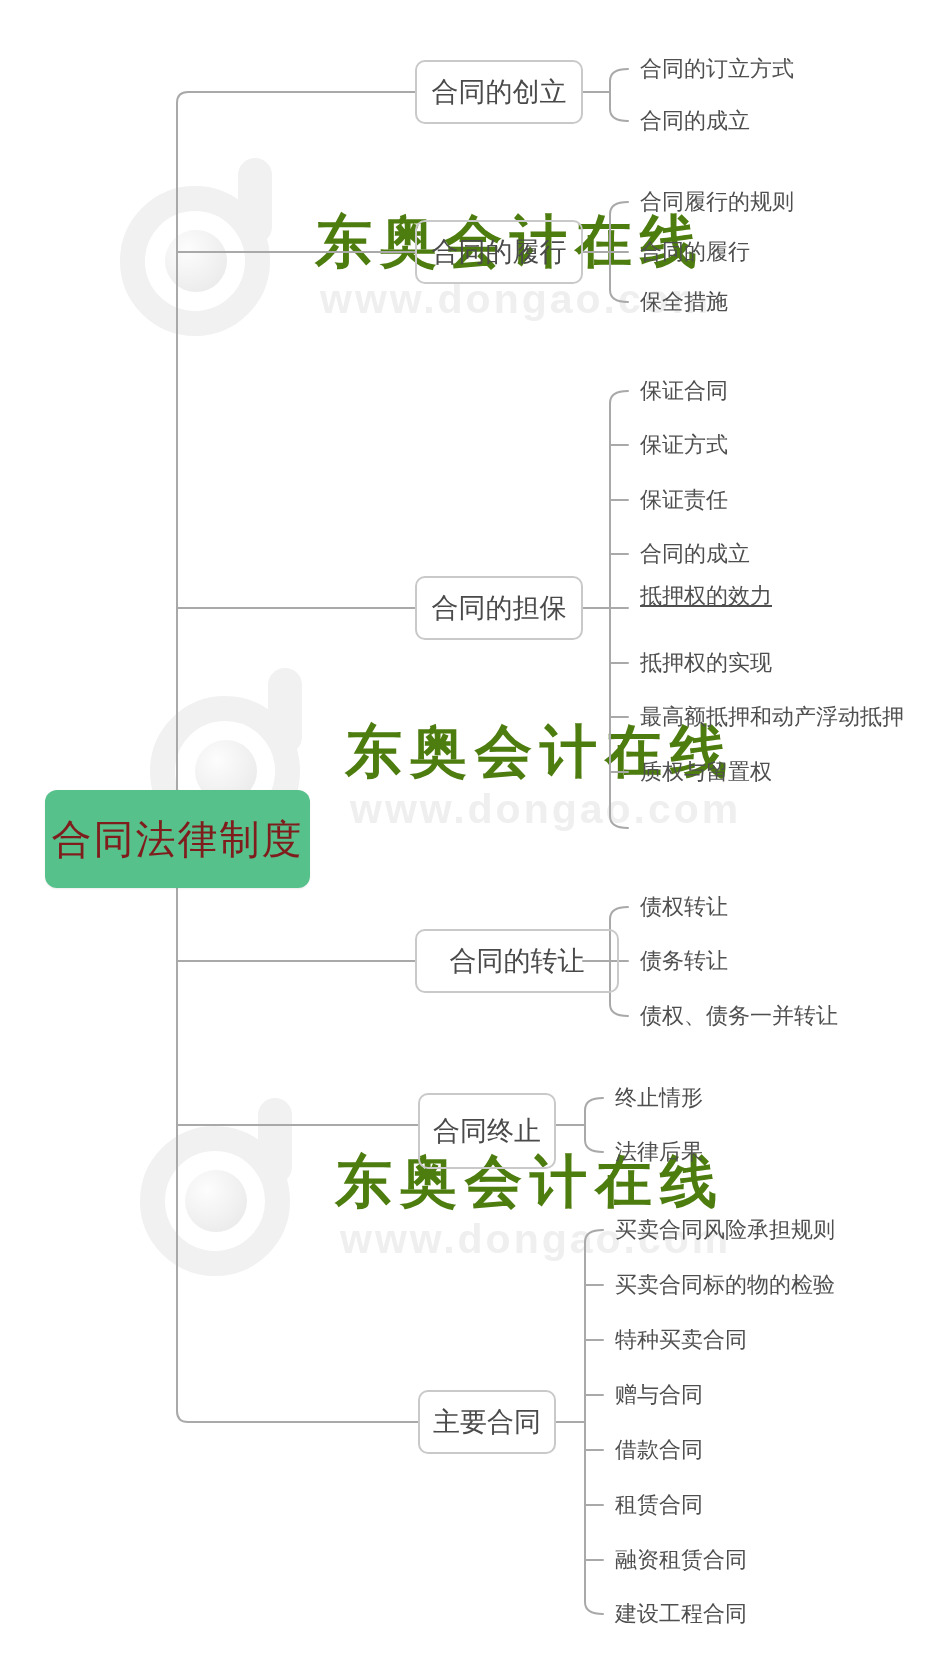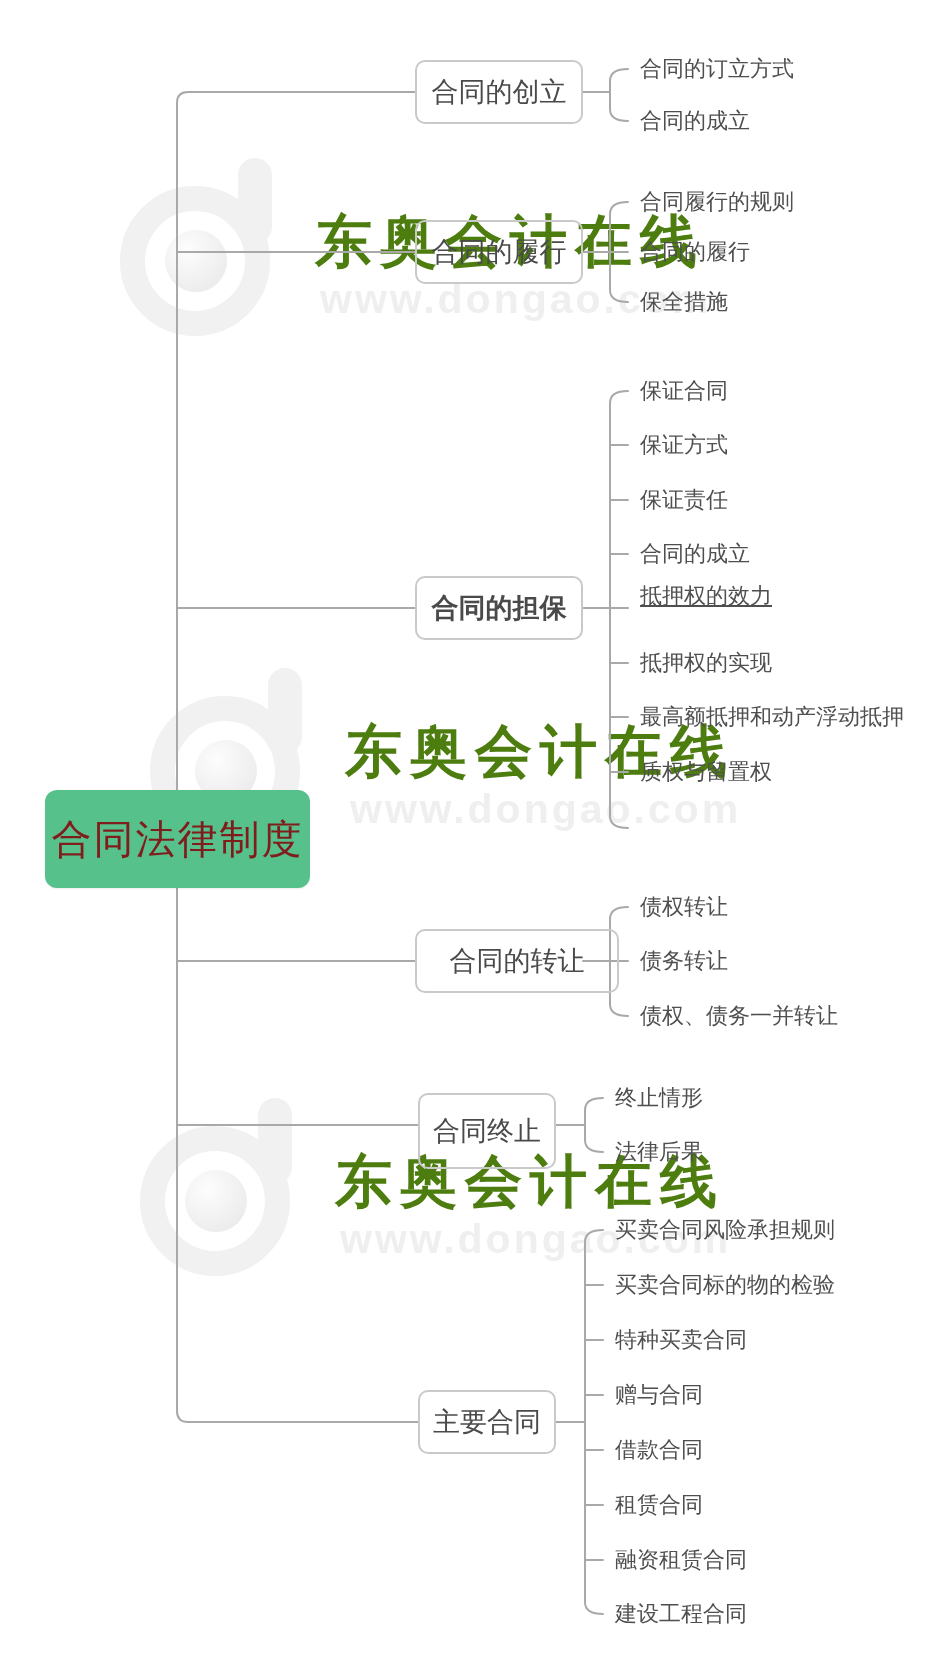--- a/index.html
+++ b/index.html
@@ -98,21 +98,21 @@
   <div id="root-node">
     <span>合同法律制度</span>
   </div>
 
   <div class="branch" style="left:415px;top:60px;width:168px;height:64px;">
     <span>合同的创立</span>
   </div>
   <div class="branch" style="left:415px;top:220px;width:168px;height:64px;">
     <span>合同的履行</span>
   </div>
-  <div class="branch" style="left:415px;top:576px;width:168px;height:64px;font-weight:bold;">
+  <div class="branch" style="left:415px;top:576px;width:168px;height:64px;">
     <span>合同的担保</span>
   </div>
   <div class="branch" style="left:415px;top:929px;width:204px;height:64px;">
     <span>合同的转让</span>
   </div>
   <div class="branch" style="left:418px;top:1093px;width:138px;height:76px;">
     <span>合同终止</span>
   </div>
   <div class="branch" style="left:418px;top:1390px;width:138px;height:64px;">
     <span>主要合同</span>

